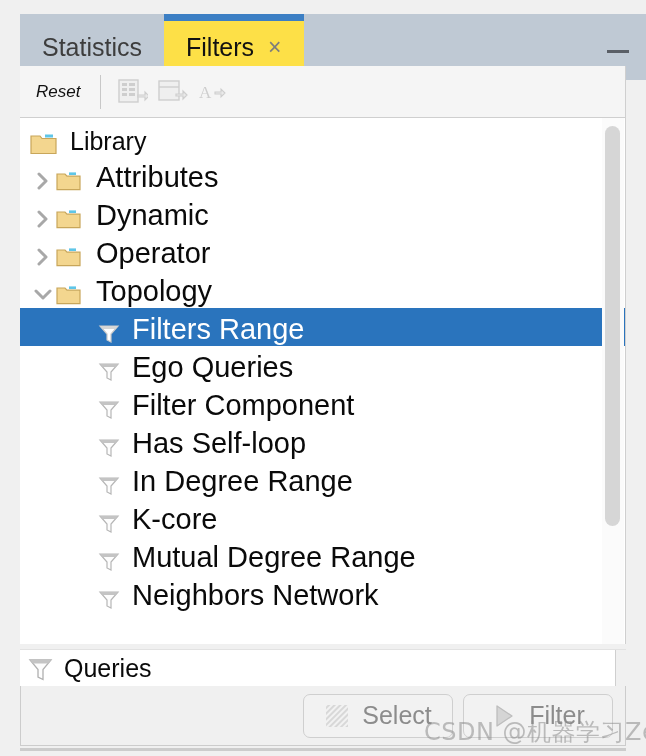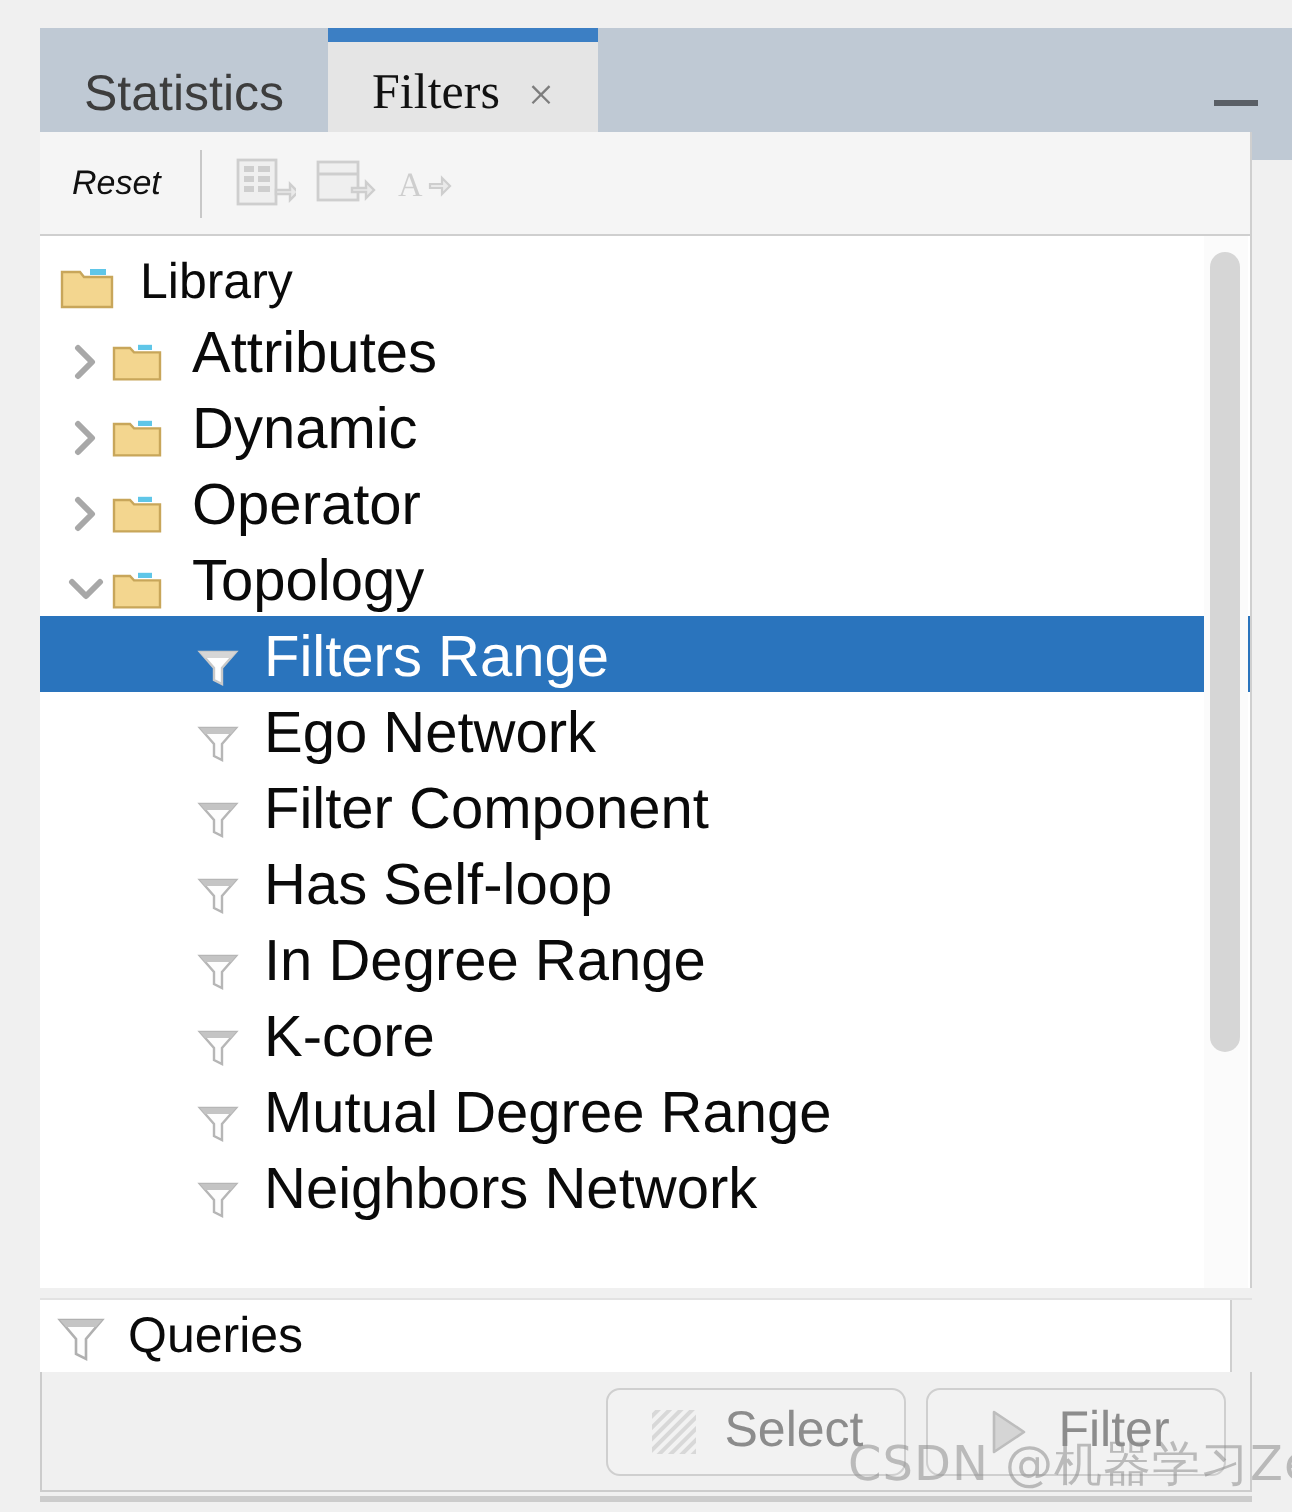--- a/index.html
+++ b/index.html
@@ -28,21 +28,21 @@
     position: relative;
     display: flex; align-items: center;
     padding: 0 22px;
     height: 66px;
     font-size: 25px;
     color: #333;
     cursor: default;
   }
   .tab.inactive { background: #bfc9d4; color: #3d3d3d; }
   .tab.active {
-    background: #e5e5e5; color: #111; font-family: Liberation Serif, serif;
+    background: #fde047; color: #111;
   }
   .tab.active::before {
     content: ""; position: absolute; left: 0; top: 0;
     width: 100%; height: 7px; background: #3c7fc4;
   }
   .tab-close {
     margin-left: 14px;
     font-size: 23px;
     color: #7d7d7d;
     line-height: 1;
@@ -342,21 +342,21 @@
         <span class="row-label">Filters Range</span>
       </div>
 
       <div class="row indent-2">
         <span class="funnel-ico">
           <svg width="22" height="24" viewBox="0 0 22 24">
             <path d="M2 4 h18 l-7 8 v8 l-4 -2 v-6 z" fill="#fdfdfd" stroke="#b6b6b6" stroke-width="1.2"></path>
             <path d="M2 4 h18 l-2.5 3 h-13 z" fill="#c4c4c4"></path>
           </svg>
         </span>
-        <span class="row-label">Ego Network</span>
+        <span class="row-label">Ego Queries</span>
       </div>
 
       <div class="row indent-2">
         <span class="funnel-ico">
           <svg width="22" height="24" viewBox="0 0 22 24">
             <path d="M2 4 h18 l-7 8 v8 l-4 -2 v-6 z" fill="#fdfdfd" stroke="#b6b6b6" stroke-width="1.2"></path>
             <path d="M2 4 h18 l-2.5 3 h-13 z" fill="#c4c4c4"></path>
           </svg>
         </span>
         <span class="row-label">Filter Component</span>

